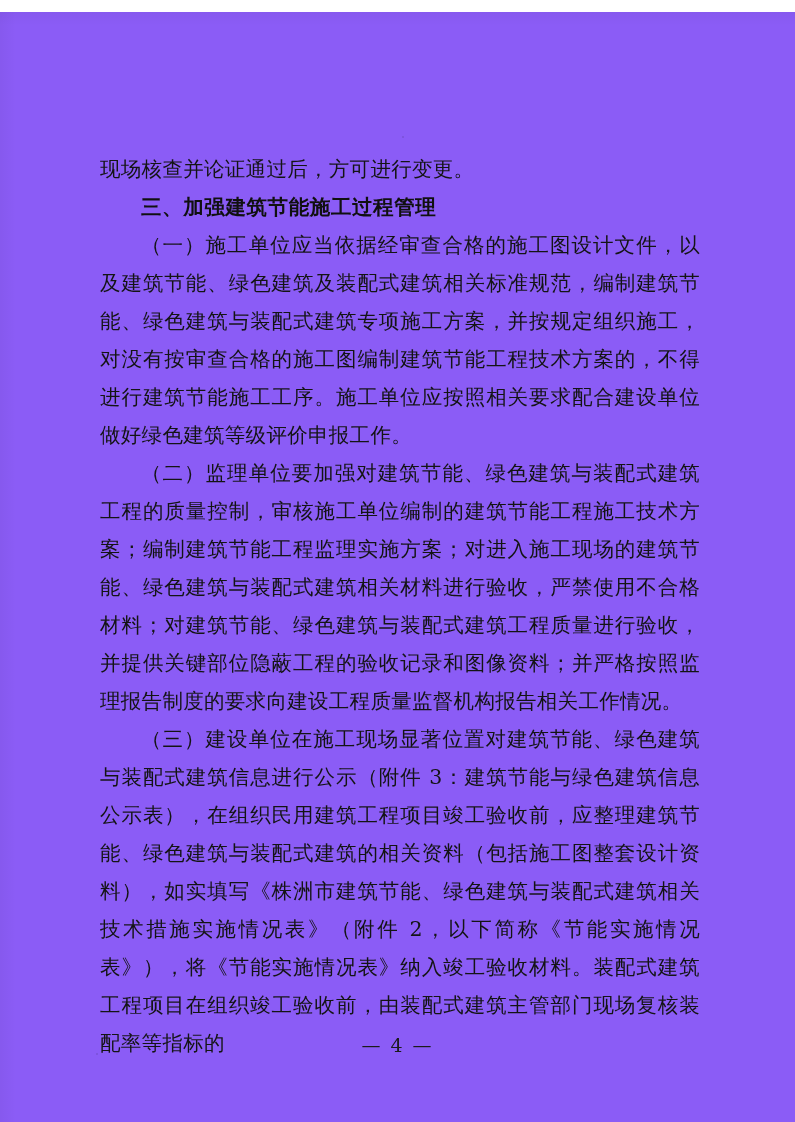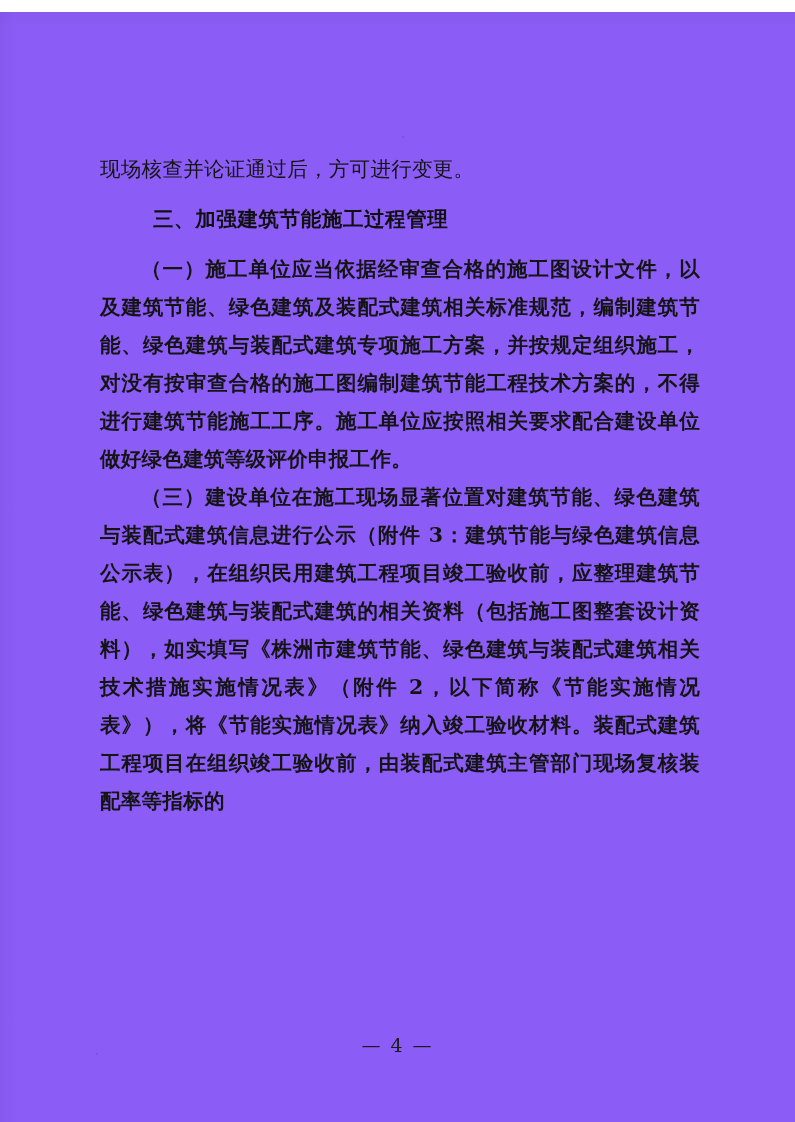--- a/index.html
+++ b/index.html
@@ -33,28 +33,27 @@
     line-height: 38px;
     letter-spacing: 0.3px;
     text-align: justify;
     text-justify: inter-ideograph;
     margin: 0 0 0 0;
     color: #141414;
     font-family: "DejaVu Serif", "Liberation Serif", serif;
   }
   .para.indent {
     text-indent: 41px;
-    font-weight: bold;
   }
   .heading {
     font-size: 20.5px;
     line-height: 38px;
     font-weight: bold;
     text-indent: 41px;
-    margin: 12px;
+    margin: 0;
     color: #101010;
     letter-spacing: 0.6px;
   }
   .page-number {
     position: absolute;
     left: 0;
     top: 1022px;
     width: 795px;
     text-align: center;
     font-size: 19px;
@@ -91,20 +90,21 @@
 <body>
 
 <div class="page">
   <div class="scan-edge-left"></div>
   <div class="scan-edge-top"></div>
 
   <div class="content">
     <p class="para">现场核查并论证通过后，方可进行变更。</p>
     <h2 class="heading">三、加强建筑节能施工过程管理</h2>
     <p class="para indent">（一）施工单位应当依据经审查合格的施工图设计文件，以及建筑节能、绿色建筑及装配式建筑相关标准规范，编制建筑节能、绿色建筑与装配式建筑专项施工方案，并按规定组织施工，对没有按审查合格的施工图编制建筑节能工程技术方案的，不得进行建筑节能施工工序。施工单位应按照相关要求配合建设单位做好绿色建筑等级评价申报工作。</p>
+    <p class="para indent">（二）监理单位要加强对建筑节能、绿色建筑与装配式建筑工程的质量控制，审核施工单位编制的建筑节能工程施工技术方案；编制建筑节能工程监理实施方案；对进入施工现场的建筑节能、绿色建筑与装配式建筑相关材料进行验收，严禁使用不合格材料；对建筑节能、绿色建筑与装配式建筑工程质量进行验收，并提供关键部位隐蔽工程的验收记录和图像资料；并严格按照监理报告制度的要求向建设工程质量监督机构报告相关工作情况。</p>
     <p class="para indent">（三）建设单位在施工现场显著位置对建筑节能、绿色建筑与装配式建筑信息进行公示（附件 3：建筑节能与绿色建筑信息公示表），在组织民用建筑工程项目竣工验收前，应整理建筑节能、绿色建筑与装配式建筑的相关资料（包括施工图整套设计资料），如实填写《株洲市建筑节能、绿色建筑与装配式建筑相关技术措施实施情况表》（附件 2，以下简称《节能实施情况表》），将《节能实施情况表》纳入竣工验收材料。装配式建筑工程项目在组织竣工验收前，由装配式建筑主管部门现场复核装配率等指标的</p>
   </div>
 
   <div class="page-number">
     <span class="pn-inner">— 4 —</span>
   </div>
 
   <div class="speck" style="left:96px; top:1041px;"></div>
   <div class="speck" style="left:402px; top:124px;"></div>
 </div>

